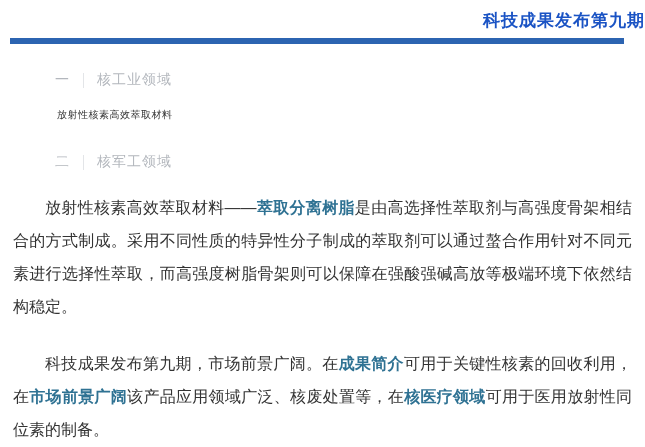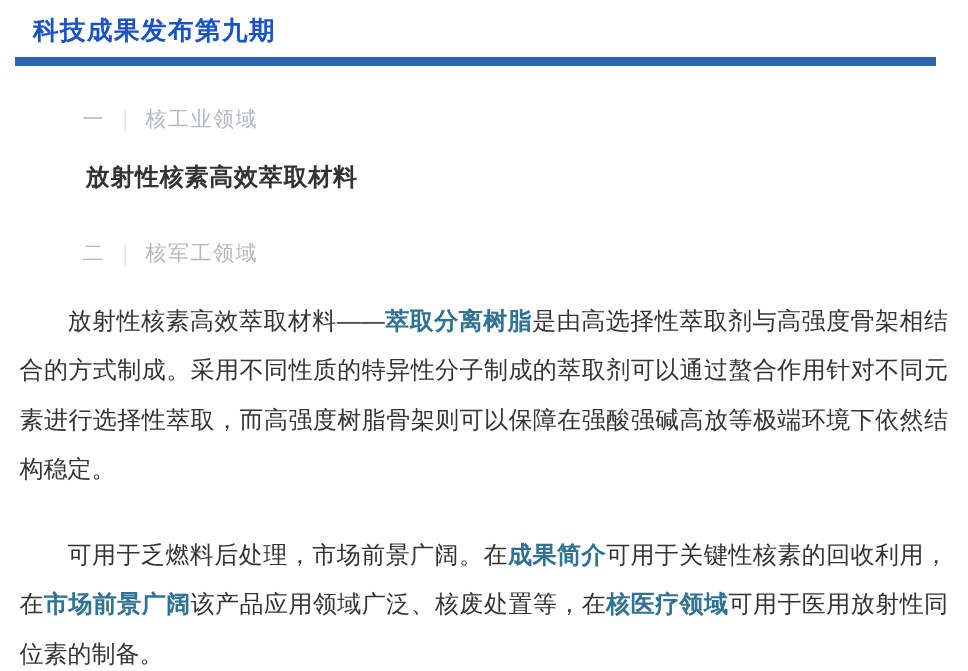--- a/index.html
+++ b/index.html
@@ -10,41 +10,41 @@
     --body-ink:#333333;
   }
   *{box-sizing:border-box;margin:0;padding:0;}
   html,body{background:#ffffff;}
   body{
     width:645px;height:447px;overflow:hidden;
     font-family:"Liberation Sans","DejaVu Sans",sans-serif;
     color:var(--body-ink);
   }
   .page{width:645px;height:447px;position:relative;background:#fff;}
-  .header{padding:9px 0 0 22px;}
+  .header{padding:9px 0 0 22px;text-align:right;}
   .page-title{
     font-size:17px;font-weight:bold;color:var(--title-blue);
     letter-spacing:1px;line-height:24px;
   }
   .title-bar{
     margin:5px 0 0 10px;width:614px;height:6px;
     background:var(--bar-blue);
   }
   .section-head{
     margin-left:55px;display:flex;align-items:center;
     color:var(--section-gray);font-size:14px;letter-spacing:1px;
   }
   .section-head.first{margin-top:27px;}
   .section-head.second{margin-top:31px;}
   .section-number{display:inline-block;}
   .section-divider{
     width:1px;height:15px;background:#e3e5e8;margin:0 13px;
   }
   .achievement-name{
-    margin:19px 0 0 57px;font-size:16px;font-weight:bold;
+    margin:19px 0 0 57px;font-size:10px;font-weight:normal;
     color:var(--body-ink);letter-spacing:0.5px;
   }
   .body-paragraph{
     margin:16px 13px;width:619px;
     font-size:16px;line-height:33px;
     text-align:justify;text-indent:2em;
     color:var(--body-ink);
   }
   .body-paragraph.p1{margin-top:20px;}
   .body-paragraph.p2{margin-top:24px;}
@@ -71,15 +71,15 @@
   <div class="achievement-name">放射性核素高效萃取材料</div>
 
   <div class="section-head second">
     <span class="section-number">二</span>
     <span class="section-divider"></span>
     <span class="section-label">核军工领域</span>
   </div>
 
   <p class="body-paragraph p1"><span>放射性核素高效萃取材料——</span><span class="em">萃取分离树脂</span><span>是由高选择性萃取剂与高强度骨架相结合的方式制成。采用不同性质的特异性分子制成的萃取剂可以通过螯合作用针对不同元素进行选择性萃取，而高强度树脂骨架则可以保障在强酸强碱高放等极端环境下依然结构稳定。</span></p>
 
-  <p class="body-paragraph p2"><span>可用于乏燃料后处理，市场前景广阔。在</span><span class="em">成果简介</span><span>可用于关键性核素的回收利用，在</span><span class="em">市场前景广阔</span><span>该产品应用领域广泛、核废处置等，在</span><span class="em">核医疗领域</span><span>可用于医用放射性同位素的制备。</span></p>
+  <p class="body-paragraph p2"><span>科技成果发布第九期，市场前景广阔。在</span><span class="em">成果简介</span><span>可用于关键性核素的回收利用，在</span><span class="em">市场前景广阔</span><span>该产品应用领域广泛、核废处置等，在</span><span class="em">核医疗领域</span><span>可用于医用放射性同位素的制备。</span></p>
 
 </div>
 
 </body></html>

